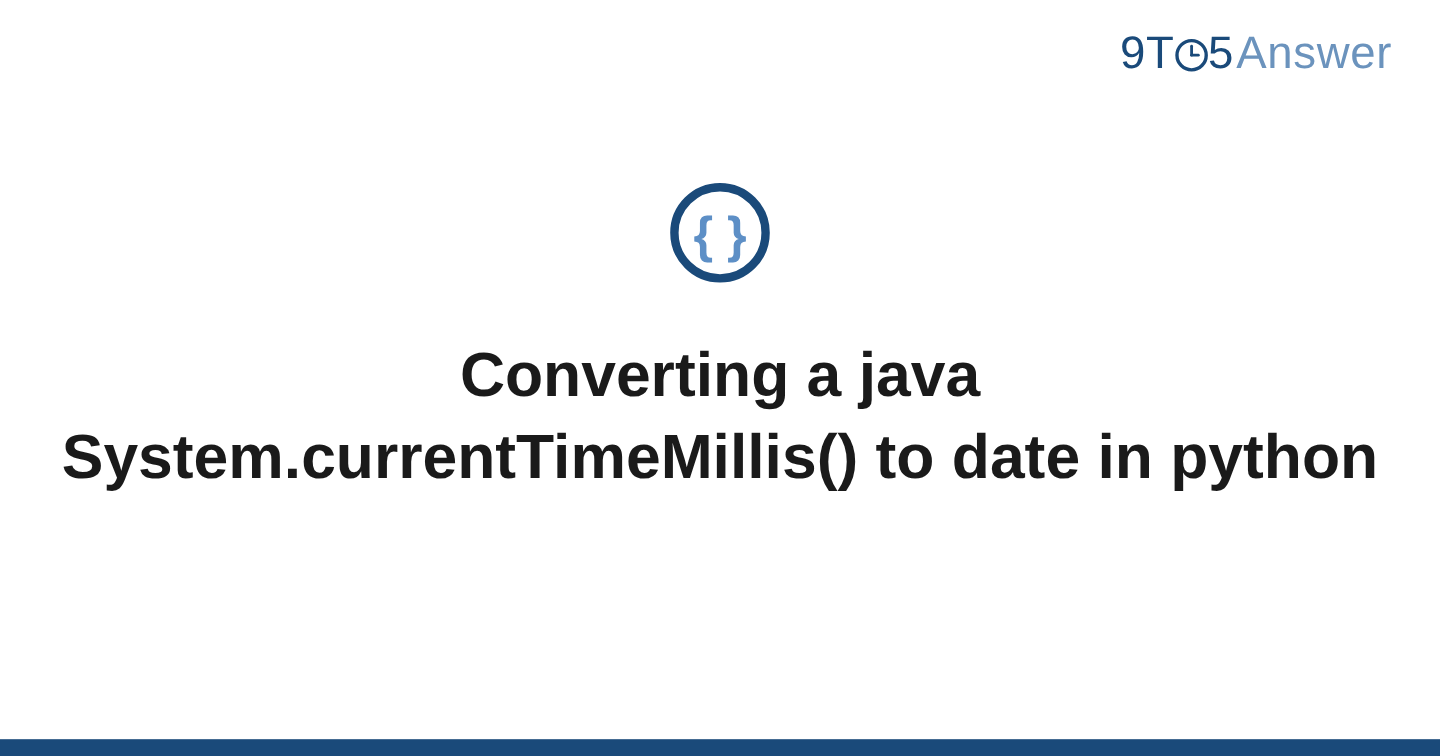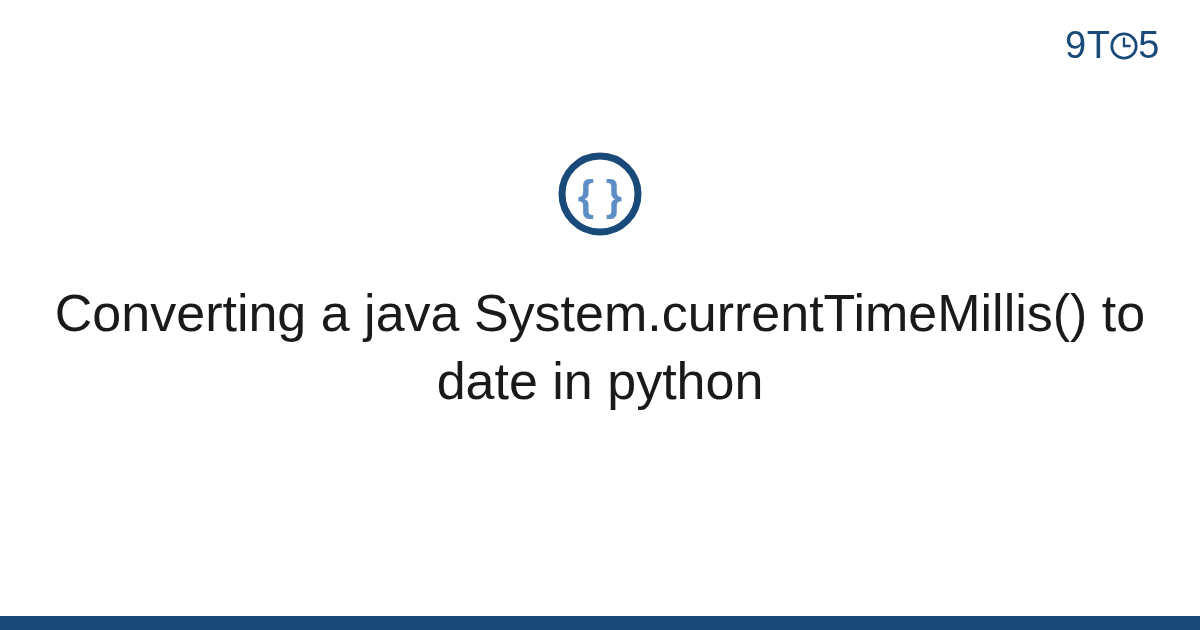--- a/index.html
+++ b/index.html
@@ -65,21 +65,21 @@
       height: 100%;
     }
     .title {
       position: absolute;
       top: 280px;
       left: 50%;
       transform: translateX(-50%);
       width: 1100px;
       text-align: center;
       font-size: 52px;
-      font-weight: 400;
+      font-weight: 700;
       color: #1a1a1a;
       line-height: 1.3;
     }
     .bottom-bar {
       position: absolute;
       bottom: 0;
       left: 0;
       right: 0;
       height: 14px;
       background: #1a4a7a;
@@ -92,20 +92,21 @@
   <span class="nine">9</span>
   <span class="t">T</span>
   <span class="clock-o">
     <svg viewBox="0 0 32 32">
       <circle cx="16" cy="16" r="13" fill="none" stroke="#1a4a7a" stroke-width="3"></circle>
       <line x1="16" y1="16" x2="16" y2="8" stroke="#1a4a7a" stroke-width="2.5" stroke-linecap="round"></line>
       <line x1="16" y1="16" x2="22" y2="16" stroke="#1a4a7a" stroke-width="2.5" stroke-linecap="round"></line>
     </svg>
   </span>
   <span class="five">5</span>
+  <span class="answer">Answer</span>
 </div>
 
 <div class="center-icon">
   <svg viewBox="0 0 88 88">
     <circle cx="44" cy="44" r="38" fill="none" stroke="#1a4a7a" stroke-width="7"></circle>
     <text x="44" y="60" text-anchor="middle" font-size="42" font-weight="700" fill="#5d8fc6" font-family="Arial, sans-serif">{ }</text>
   </svg>
 </div>
 
 <h1 class="title">Converting a java System.currentTimeMillis() to date in python</h1>

